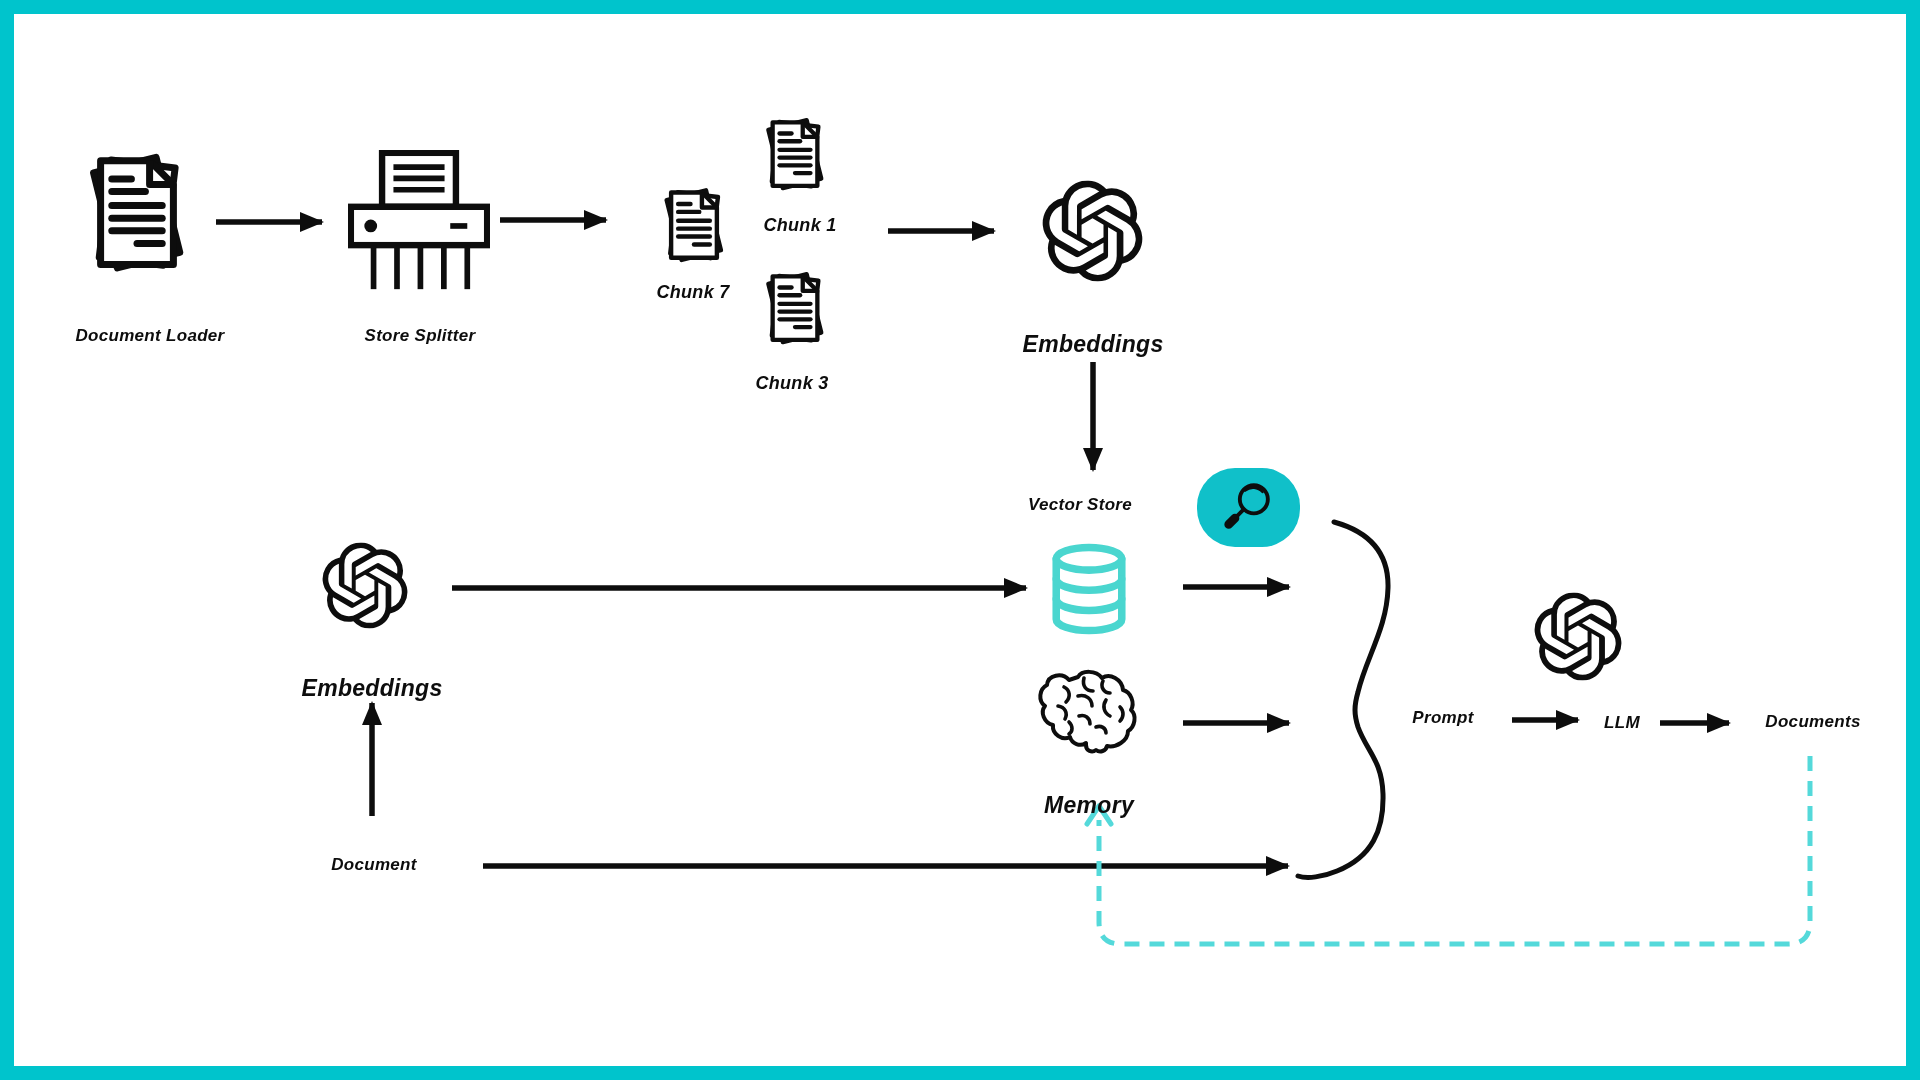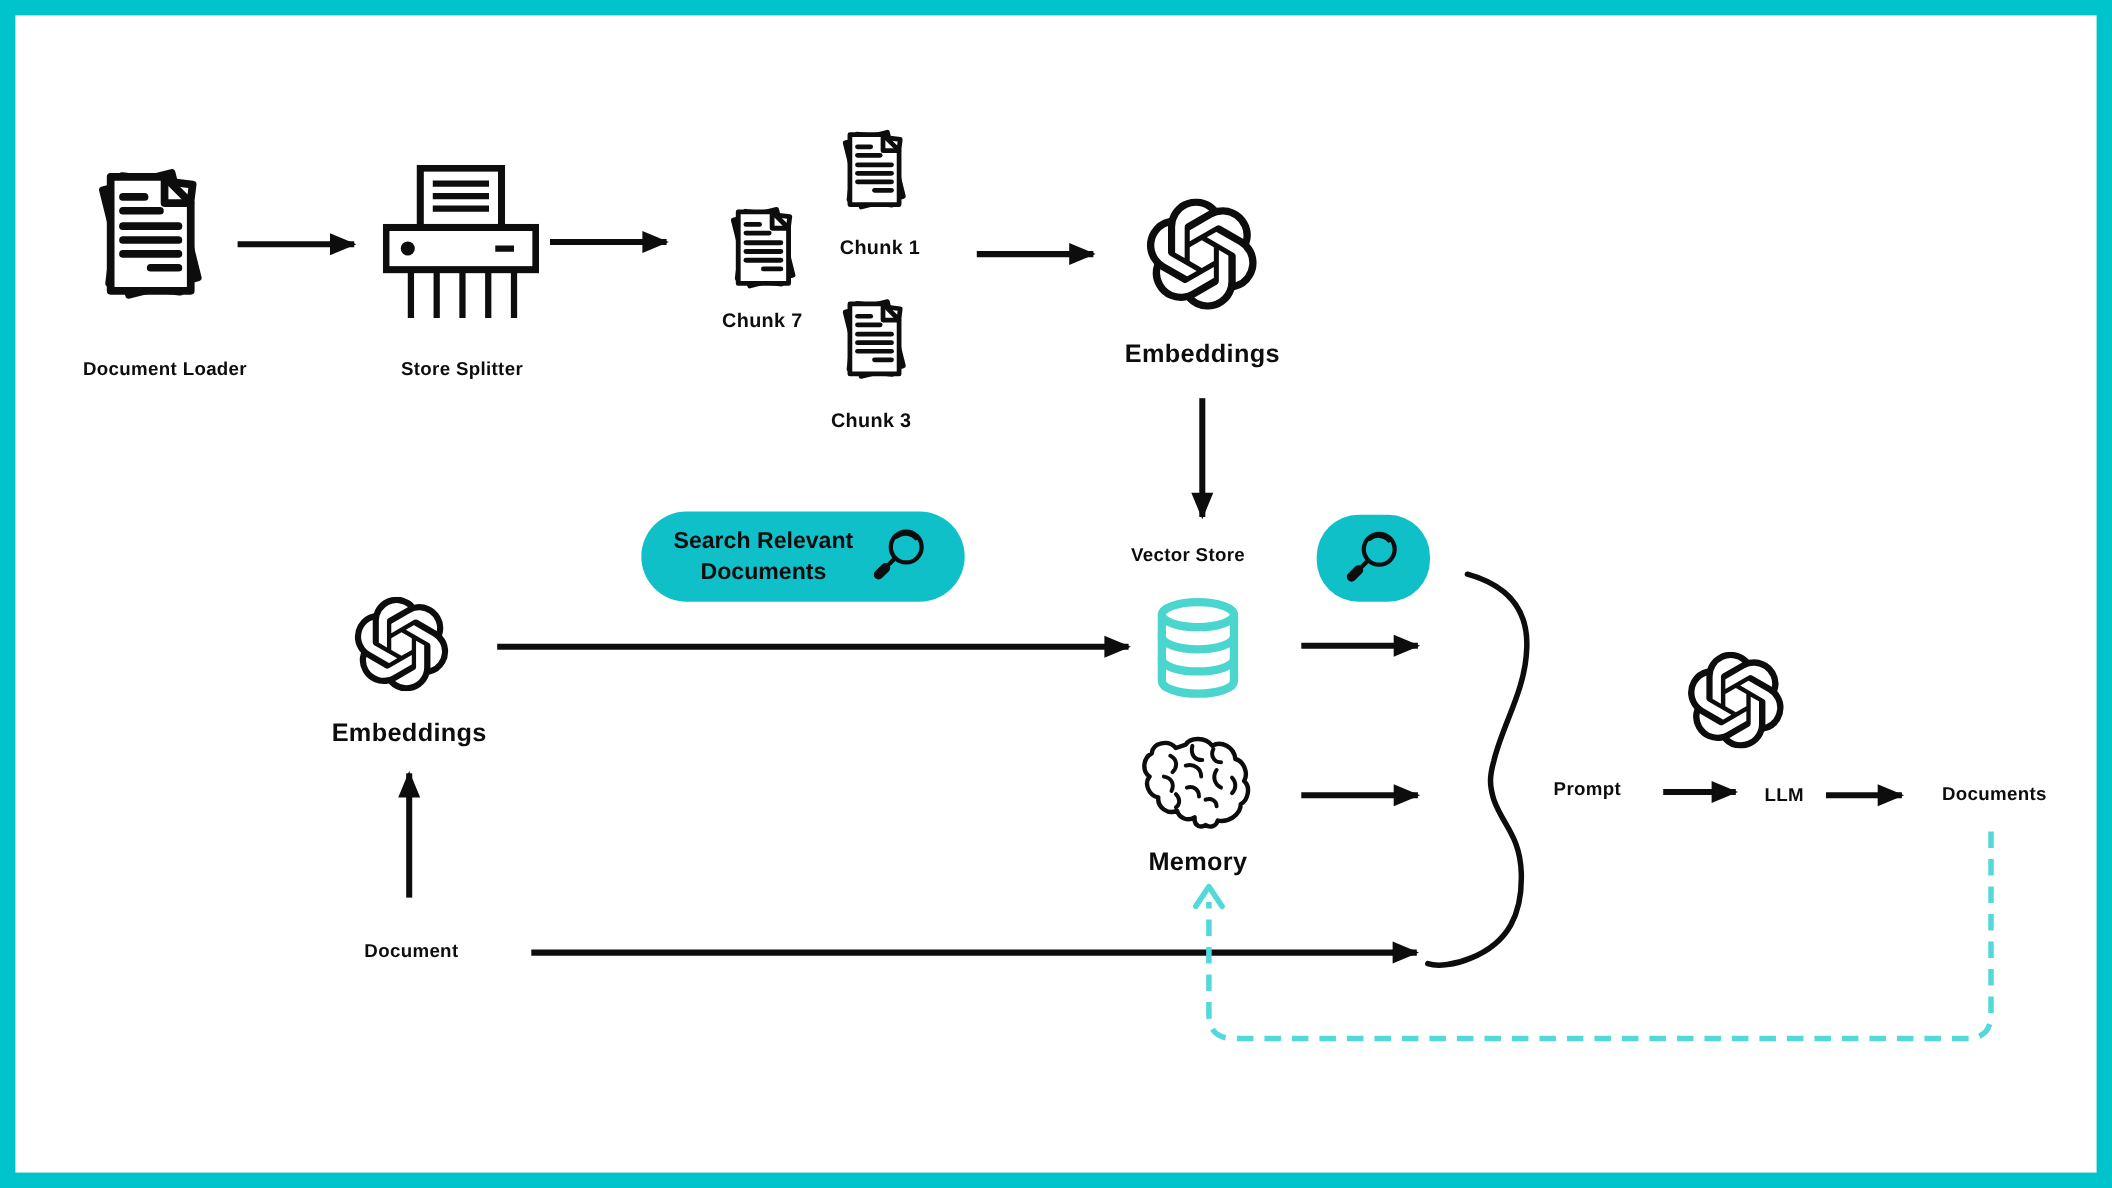--- a/index.html
+++ b/index.html
@@ -18,24 +18,24 @@
   .wires{position:absolute;inset:0;width:1920px;height:1080px;z-index:1;}
   .wire{stroke:var(--ink);stroke-width:5.5;}
   .ah{fill:var(--ink);}
   .brace{stroke:var(--ink);stroke-width:5;fill:none;stroke-linecap:round;}
   .dashed{stroke:var(--dashed-teal);stroke-width:5;fill:none;stroke-dasharray:15 10;}
   .dashed-head{stroke:var(--dashed-teal);stroke-width:5;fill:none;stroke-linecap:round;stroke-linejoin:round;}
   .node{position:absolute;z-index:2;}
   .node svg{display:block;width:100%;height:100%;}
   .lbl{
     position:absolute;transform:translate(-50%,-50%);z-index:3;
-    font-weight:700;letter-spacing:.3px;white-space:nowrap;color:var(--ink);
+    font-weight:700;letter-spacing:.3px;white-space:nowrap;color:var(--ink);font-style:italic;
   }
   .lbl.big{font-size:17px;}
-  .lbl.mid{font-size:23px;}
+  .lbl.mid{font-size:23px;margin-top:22px;}
   .lbl.small{font-size:18px;}
   .pill{
     position:absolute;z-index:2;background:var(--button-teal);
     display:flex;align-items:center;justify-content:center;gap:14px;
   }
   .pill-search{left:583px;top:465px;width:294px;height:82px;border-radius:41px;}
   .pill-zoom{left:1197px;top:468px;width:103px;height:79px;border-radius:38px;}
   .pill-text{font-weight:700;font-size:21px;line-height:28px;text-align:center;color:var(--ink);}
   .mag{width:58px;height:58px;color:var(--ink);}
   .db-color{color:var(--database-teal);}
@@ -221,30 +221,20 @@
         <use href="#sym-brain"></use>
       </svg>
     </div>
 
   <div class="node" style="left:1534px;top:592px;width:88px;height:89px">
     <svg viewBox="0 0 24 24">
         <use href="#sym-openai"></use>
       </svg>
     </div>
 
-  <div class="pill pill-search">
-    <div class="pill-text">
-      <div>Search Relevant</div>
-      <div>Documents</div>
-    </div>
-    <div class="mag">
-      <svg viewBox="0 0 60 60">
-          <use href="#sym-mag"></use>
-        </svg></div>
-  </div>
 
   <div class="pill pill-zoom">
     <div class="mag">
       <svg viewBox="0 0 60 60">
           <use href="#sym-mag"></use>
         </svg></div>
   </div>
 
   <div class="lbl big" style="left:150px;top:336px">Document Loader</div>
   <div class="lbl big" style="left:420px;top:336px">Store Splitter</div>

